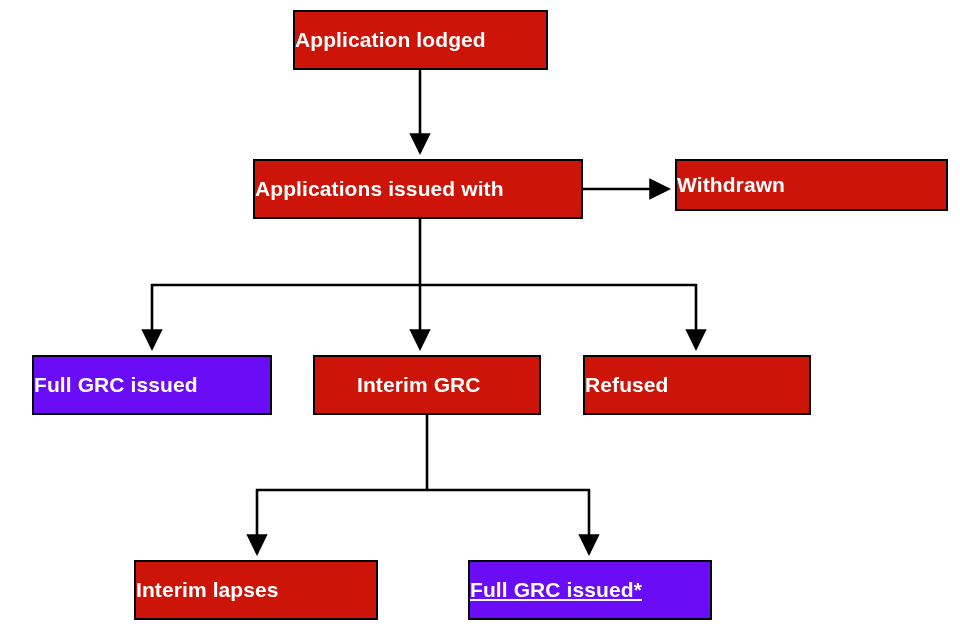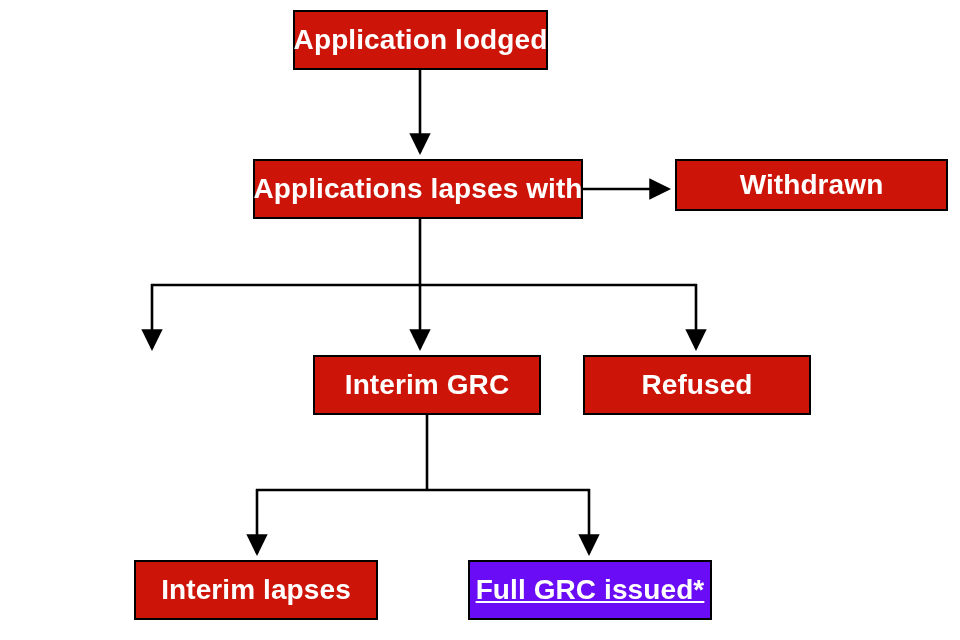--- a/index.html
+++ b/index.html
@@ -25,23 +25,22 @@
     width: 960px;
     height: 640px;
     pointer-events: none;
   }
   .node {
     position: absolute;
     box-sizing: border-box;
     border: 2px solid #000000;
     display: flex;
     align-items: center;
-    justify-content: center;
     color: #ffffff;
-    font-size: 28px;
+    font-size: 21px;
     font-weight: bold;
     font-family: "Liberation Sans", sans-serif;
     letter-spacing: 0.1px;
     text-align: center;
     line-height: 1.1;
     white-space: nowrap;
     z-index: 2;
   }
   .node-red {
     background: #cc1408;
@@ -101,29 +100,32 @@
     <g>
       <line x1="589" y1="489" x2="589" y2="553" stroke="#000000" stroke-width="2.6" marker-end="url(#arrowhead)"></line>
     </g>
   </svg>
 
   <div class="node node-red" style="left:293px; top:10px; width:255px; height:60px;">
     <span class="node-label">Application lodged</span>
   </div>
 
   <div class="node node-red" style="left:253px; top:159px; width:330px; height:60px;">
-    <span class="node-label">Applications lapses with</span>
+    <span class="node-label">Applications issued with</span>
   </div>
 
   <div class="node node-red" style="left:675px; top:159px; width:273px; height:52px;">
     <span class="node-label">Withdrawn</span>
   </div>
 
+  <div class="node node-purple" style="left:32px; top:355px; width:240px; height:60px;">
+    <span class="node-label">Full GRC issued</span>
+  </div>
 
-  <div class="node node-red" style="left:313px; top:355px; width:228px; height:60px;">
+  <div class="node node-red" style="left:313px; top:355px; width:228px; height:60px;padding-left:42px;">
     <span class="node-label">Interim GRC</span>
   </div>
 
   <div class="node node-red" style="left:583px; top:355px; width:228px; height:60px;">
     <span class="node-label">Refused</span>
   </div>
 
   <div class="node node-red" style="left:134px; top:560px; width:244px; height:60px;">
     <span class="node-label">Interim lapses</span>
   </div>

